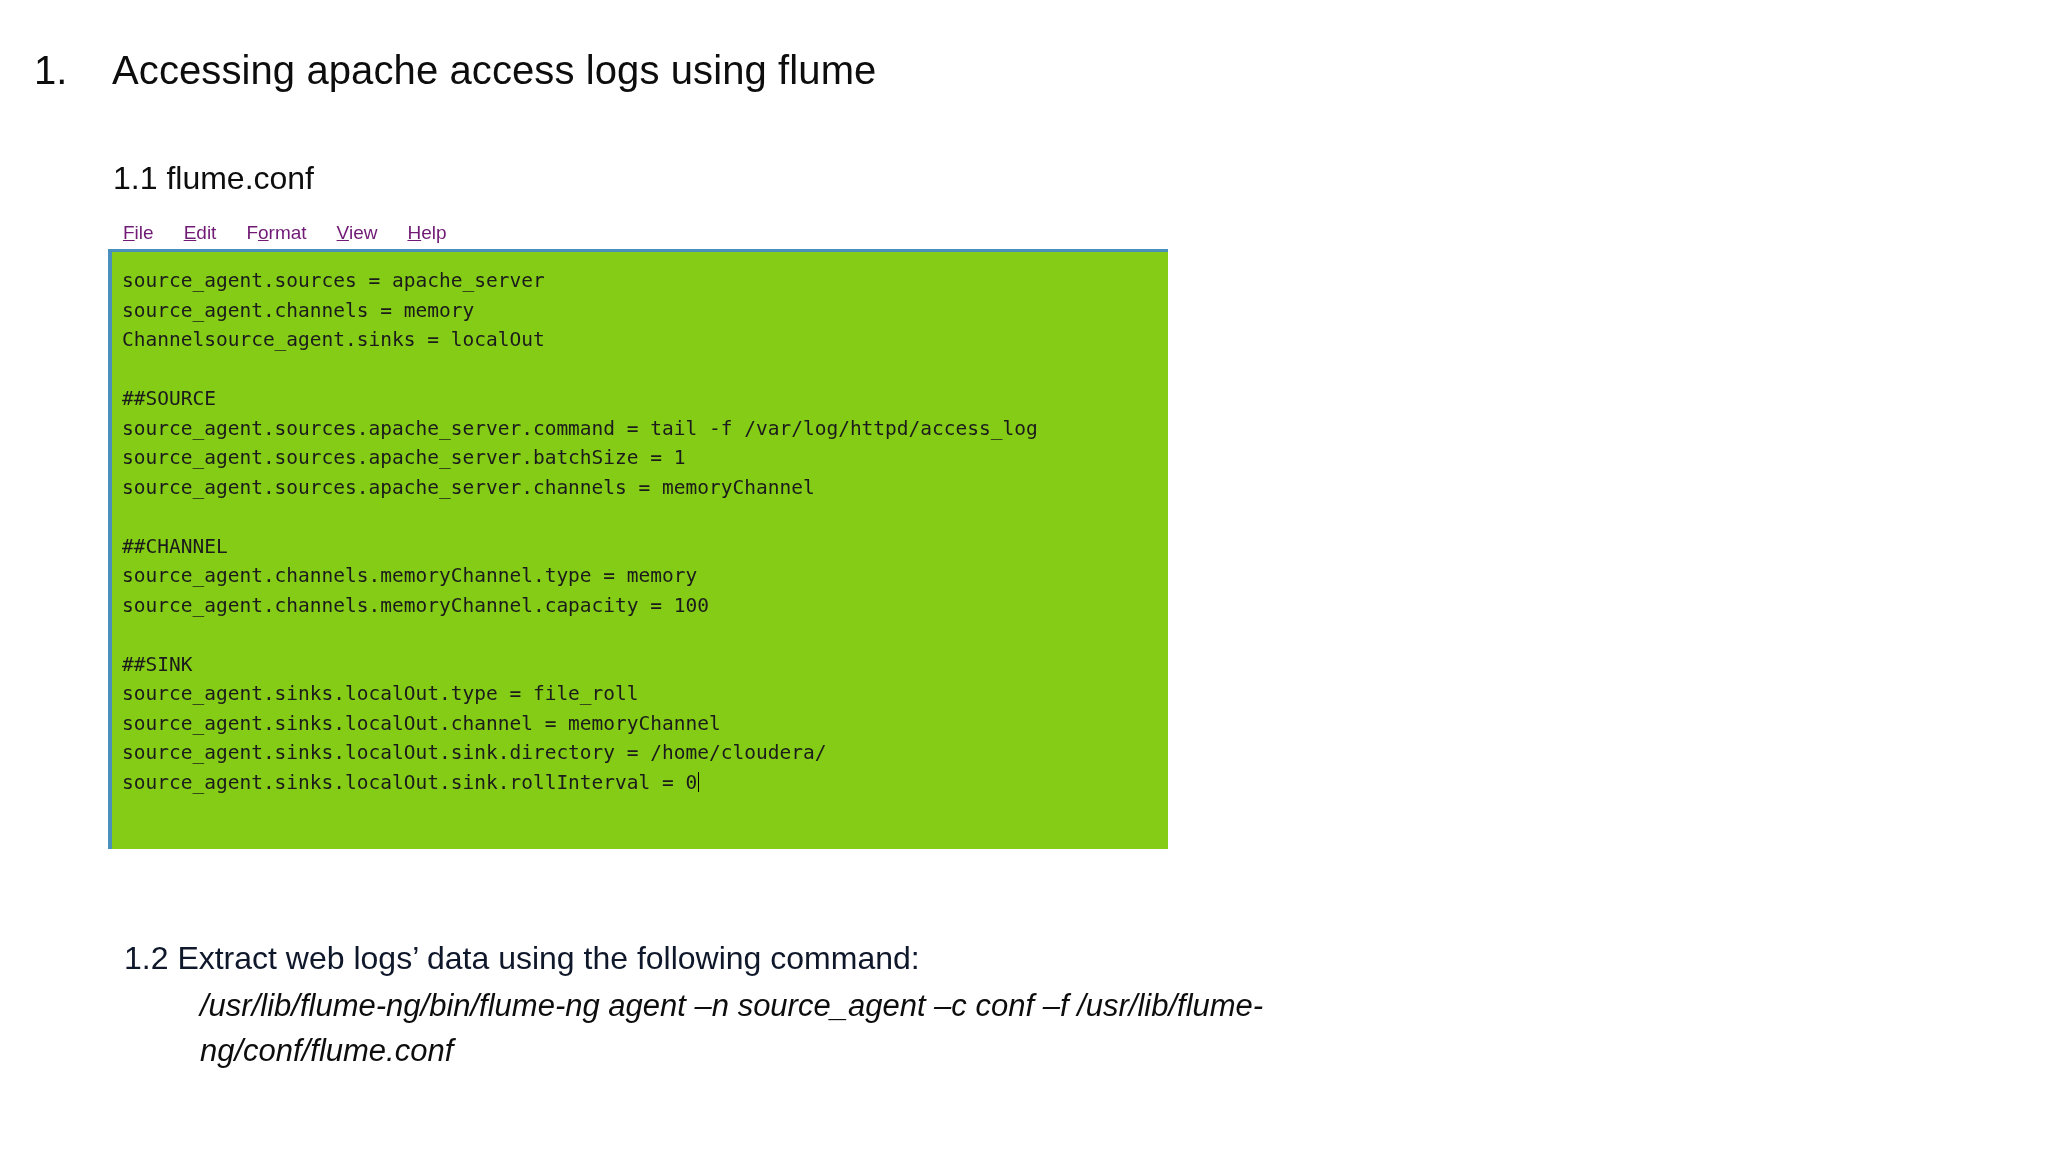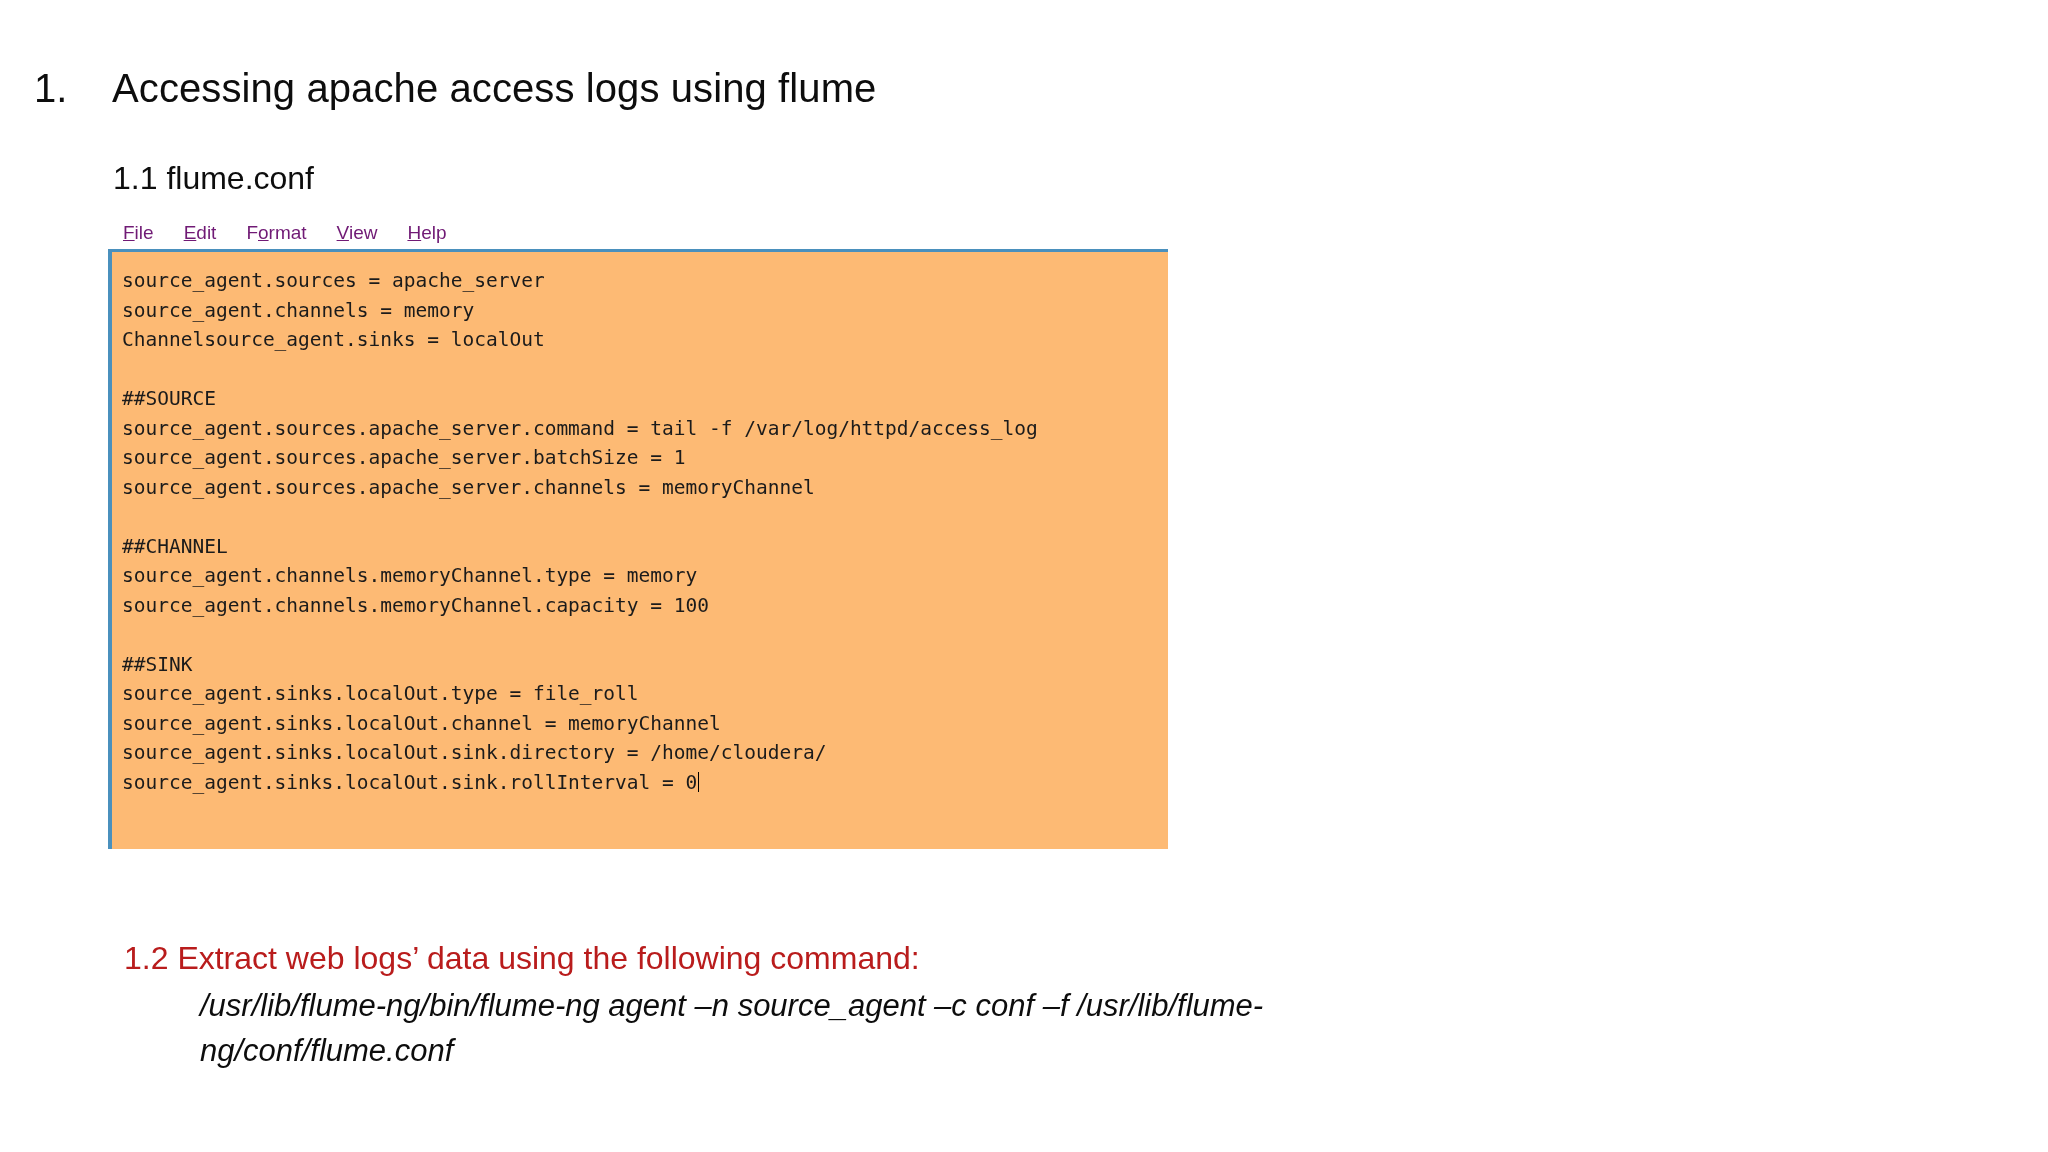--- a/index.html
+++ b/index.html
@@ -28,21 +28,20 @@
     font-weight: 400;
     color: #0d0d0d;
     letter-spacing: 0.1px;
   }
   .slide-heading .num {
     width: 78px;
     flex: 0 0 78px;
   }
   .slide-heading .txt {
     white-space: nowrap;
-    margin-top: 18px;
   }
 
   .sub-heading {
     position: absolute;
     left: 113px;
     top: 160px;
     font-size: 32px;
     font-weight: 400;
     color: #0d0d0d;
     white-space: nowrap;
@@ -136,21 +135,21 @@
   }
   .np-menu-item .mn {
     text-decoration: underline;
   }
 
   .np-textarea {
     position: relative;
     margin-top: 1px;
     width: 1060px;
     min-height: 600px;
-    background: #fdba74;
+    background: #84cc16;
     border-top: 3px solid #4a90bd;
     border-left: 4px solid #4a90bd;
     box-sizing: border-box;
     padding: 14px 0 0 10px;
   }
   .np-line {
     font-family: "DejaVu Sans Mono", monospace;
     font-size: 19.5px;
     line-height: 29.5px;
     color: #1b1b1b;
@@ -171,21 +170,21 @@
 
   
   .section-12 {
     position: absolute;
     left: 124px;
     top: 940px;
     width: 1600px;
   }
   .s12-title {
     font-size: 32px;
-    color: #b91c1c;
+    color: #0f172a;
     white-space: nowrap;
   }
   .s12-cmd {
     margin-top: 6px;
     padding-left: 76px;
     font-size: 31px;
     font-style: italic;
     color: #0d0d0d;
     line-height: 45px;
     max-width: 1330px;

